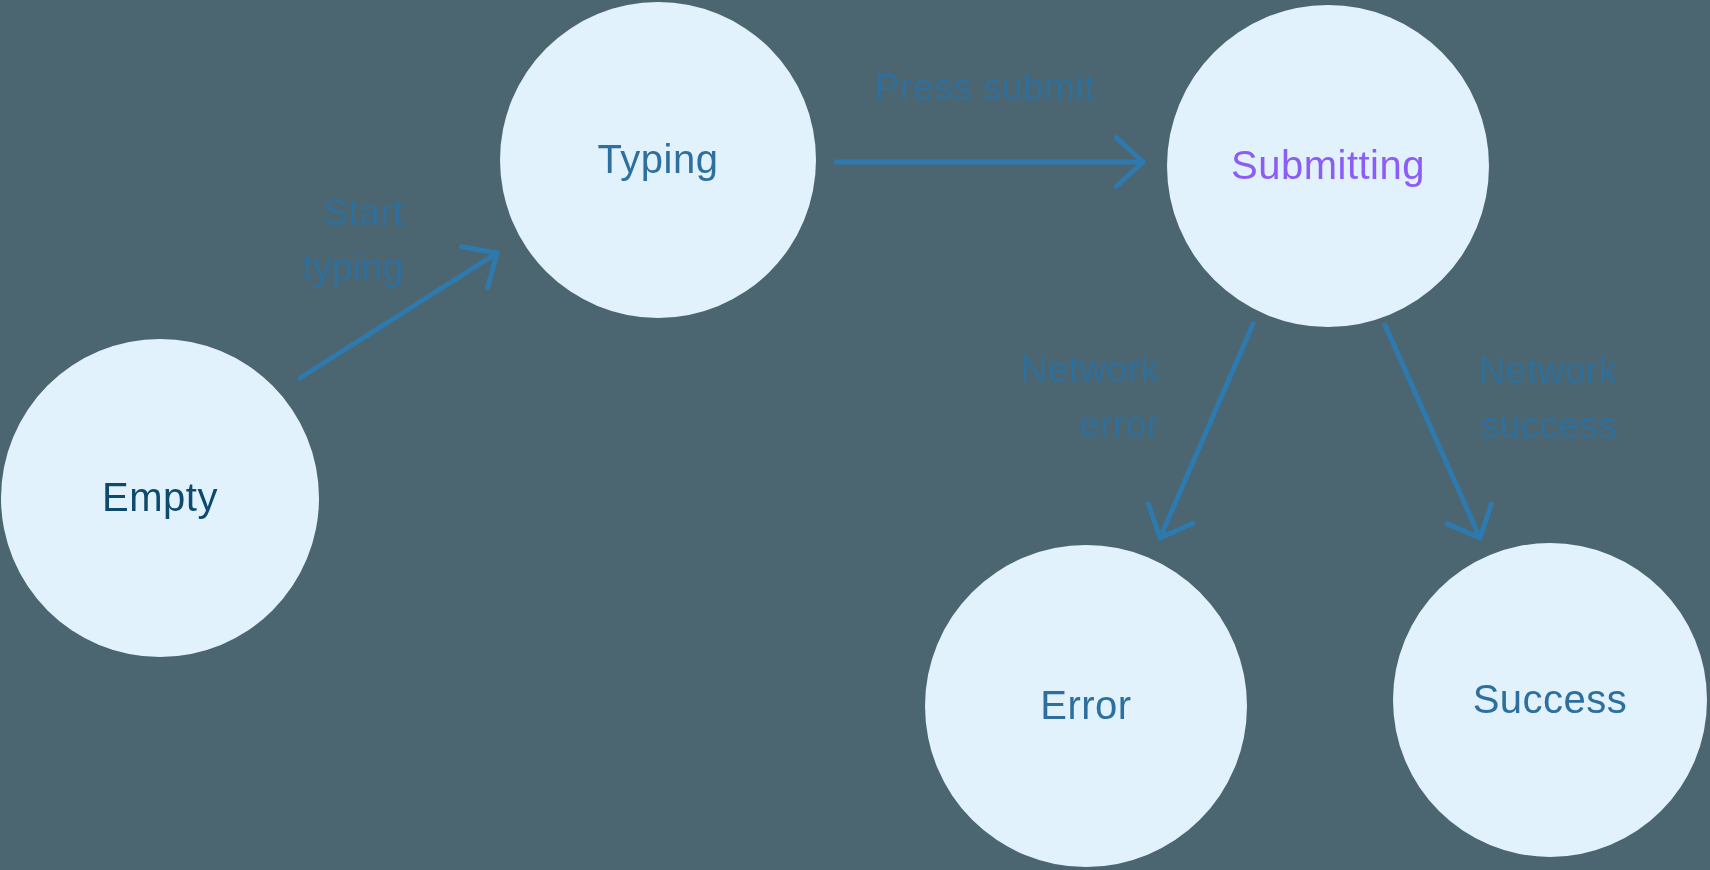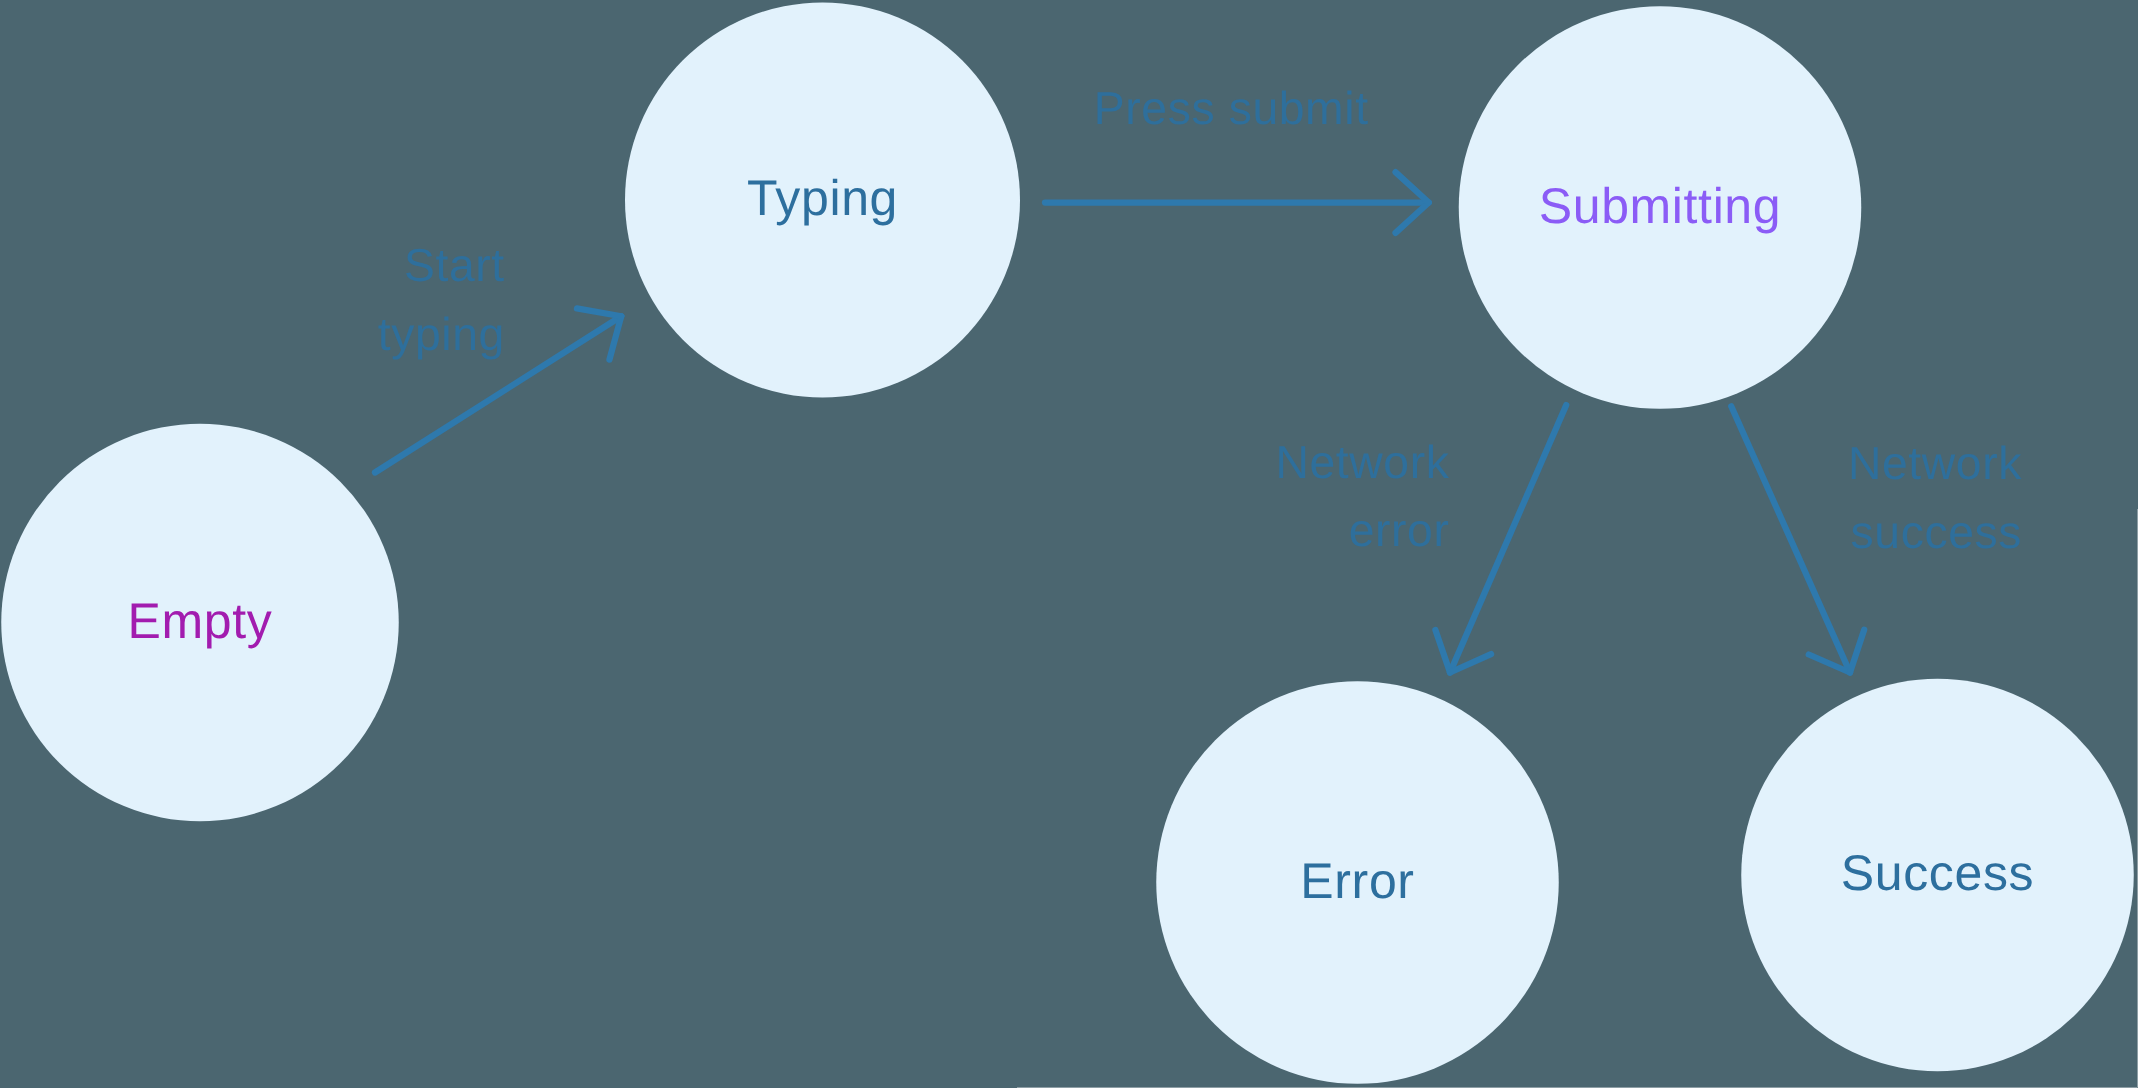--- a/index.html
+++ b/index.html
@@ -70,21 +70,21 @@
         <line x1="1160" y1="538" x2="1148.332968083136" y2="503.9429835973426" stroke="#2E79AD" stroke-width="5" stroke-linecap="round"></line>
         <line x1="1160" y1="538" x2="1192.8588615209317" y2="523.2930213997493" stroke="#2E79AD" stroke-width="5" stroke-linecap="round"></line>
       </g>
       <g>
         <line x1="1385" y1="325" x2="1480" y2="538" stroke="#2E79AD" stroke-width="5" stroke-linecap="round"></line>
         <line x1="1480" y1="538" x2="1447.0018430823482" y2="523.60827876736" stroke="#2E79AD" stroke-width="5" stroke-linecap="round"></line>
         <line x1="1480" y1="538" x2="1491.34044300346" y2="503.83284687766223" stroke="#2E79AD" stroke-width="5" stroke-linecap="round"></line>
       </g>
     </svg>
 
-  <div class="node" style="left: 1px; top: 339px; width: 318px; height: 318px; background: rgb(226, 242, 252); color: #a21caf;">
+  <div class="node" style="left: 1px; top: 339px; width: 318px; height: 318px; background: rgb(226, 242, 252); color: #0c4a6e;">
     <span class="node-label">Empty</span>
   </div>
   <div class="node" style="left: 500px; top: 2px; width: 316px; height: 316px; background: rgb(226, 242, 252); color: rgb(45, 111, 158);">
     <span class="node-label">Typing</span>
   </div>
   <div class="node" style="left: 1167px; top: 5px; width: 322px; height: 322px; background: rgb(226, 242, 252); color: #8b5cf6;">
     <span class="node-label">Submitting</span>
   </div>
   <div class="node" style="left: 925px; top: 545px; width: 322px; height: 322px; background: rgb(226, 242, 252); color: rgb(45, 111, 158);">
     <span class="node-label">Error</span>

